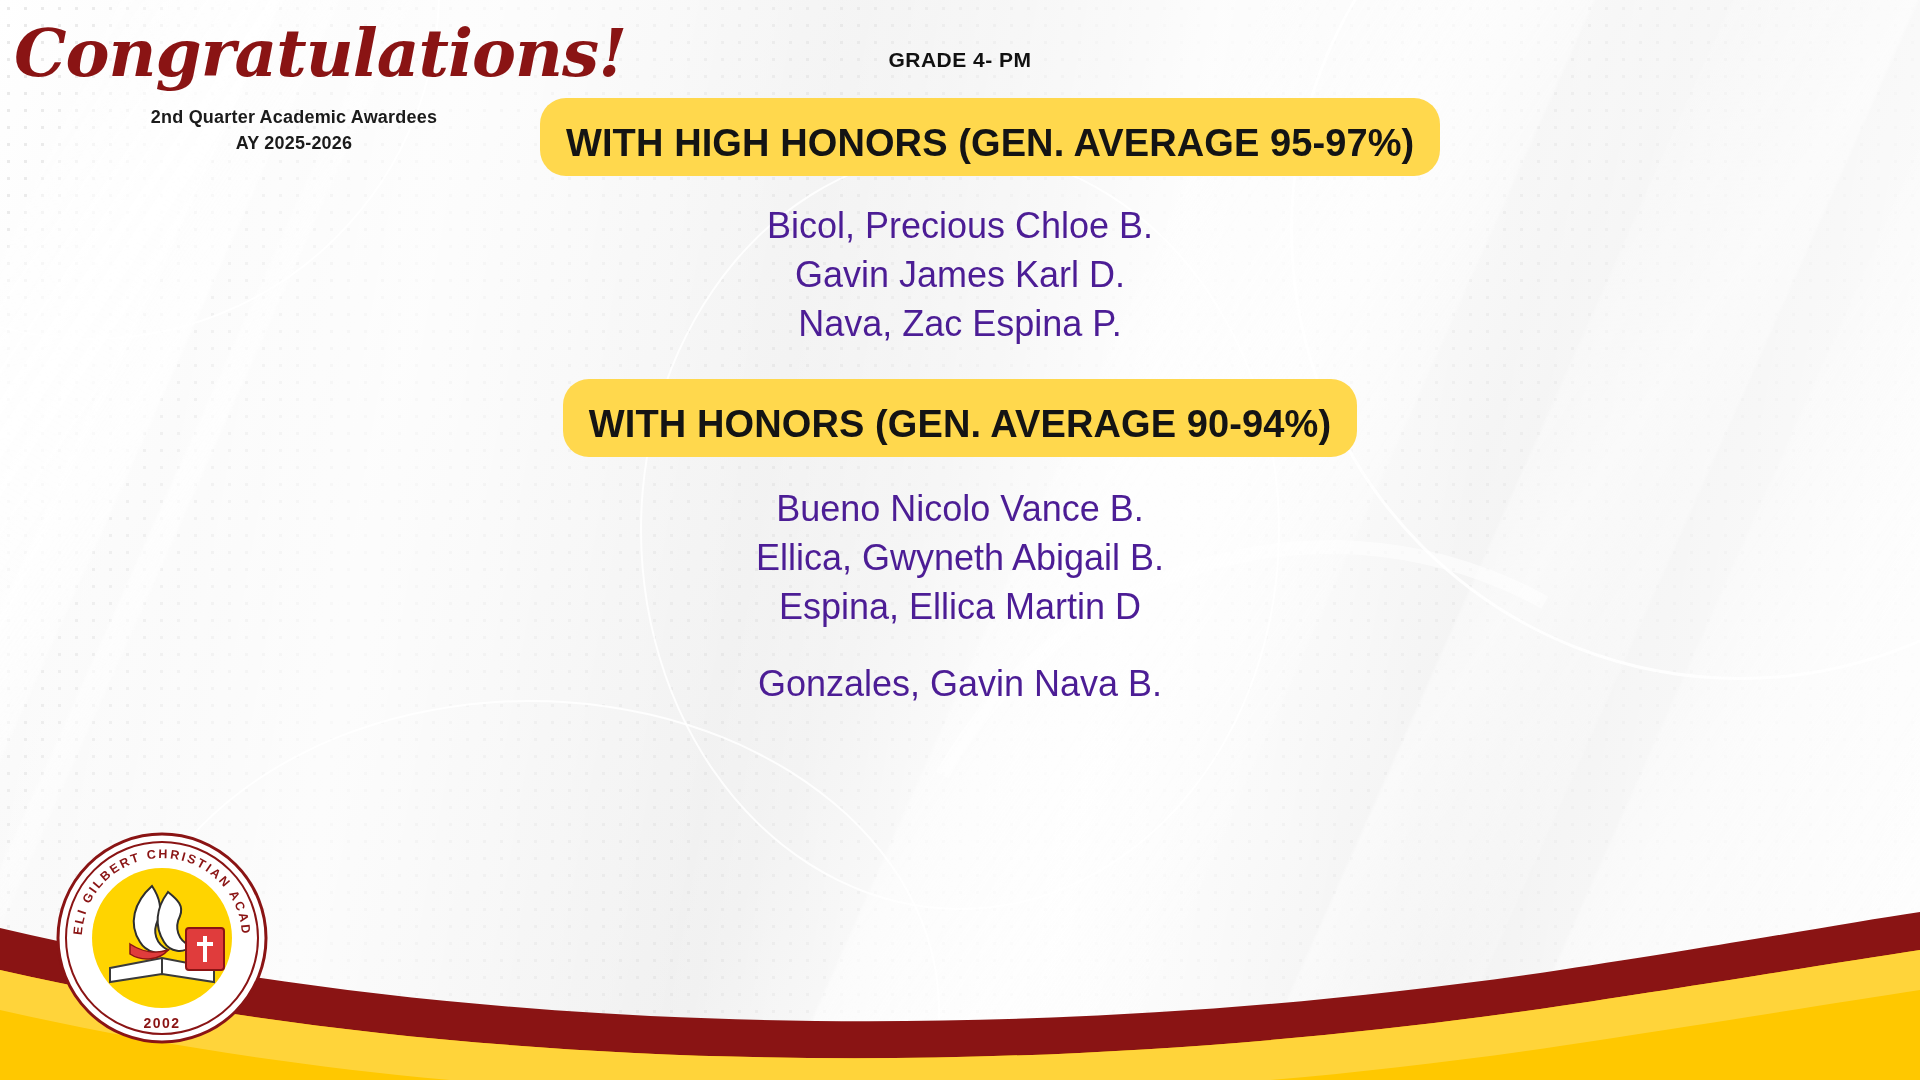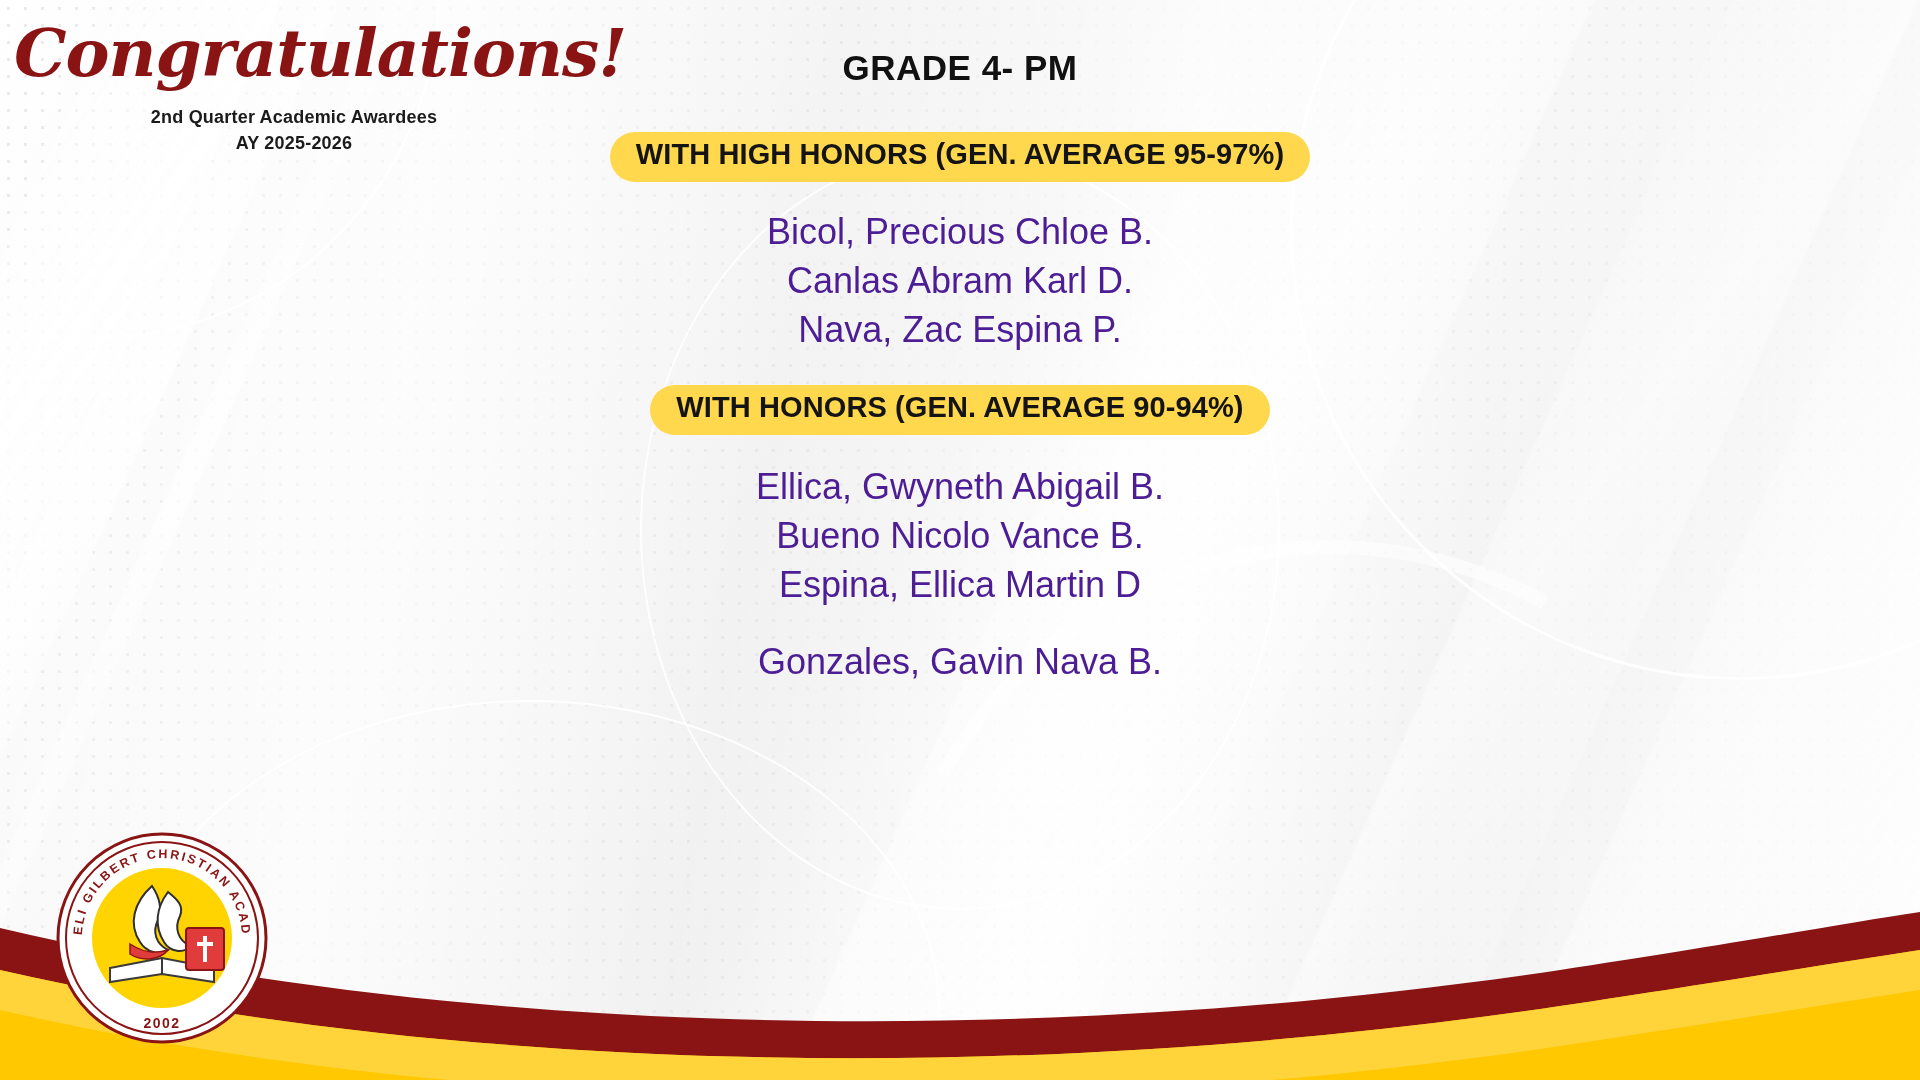--- a/index.html
+++ b/index.html
@@ -101,32 +101,32 @@
   .logo svg { display:block; }
 
   
   .main {
     position:absolute;
     left:540px; top:48px;
     width:840px;
     text-align:center;
   }
   .grade-title {
-    font-size:35px;
+    font-size:21px;
     font-weight:700;
     color:#111;
     letter-spacing:.5px;
-    margin-bottom:44px;
+    margin-bottom:26px;
   }
   .band {
     display:inline-block;
     background:#ffd84d;
     border-radius:26px;
-    padding:6px 26px 11px;
-    font-size:29px;
+    padding:24px 26px 11px;
+    font-size:38px;
     font-weight:700;
     color:#141414;
     letter-spacing:.1px;
     white-space:nowrap;
   }
   .section { margin-bottom:6px; }
   .names {
     margin:26px 0 30px;
     font-size:36px;
     font-weight:400;
@@ -203,30 +203,30 @@
   </div>
 
   <div class="main">
 
     <div class="grade-title">GRADE 4- PM</div>
 
     <div class="section sec-1">
       <div class="band">WITH HIGH HONORS (GEN. AVERAGE 95-97%)</div>
       <div class="names">
         <div>Bicol, Precious Chloe B.</div>
-        <div>Canlas Abram Karl D.</div>
+        <div>Gavin James Karl D.</div>
         <div>Nava, Zac Espina P.</div>
       </div>
     </div>
 
     <div class="section sec-2">
       <div class="band">WITH HONORS (GEN. AVERAGE 90-94%)</div>
       <div class="names">
+        <div>Bueno Nicolo Vance B.</div>
         <div>Ellica, Gwyneth Abigail B.</div>
-        <div>Bueno Nicolo Vance B.</div>
         <div>Espina, Ellica Martin D</div>
       </div>
     </div>
 
     <div class="section sec-3">
       <div class="names">
         <div>Gonzales, Gavin Nava B.</div>
       </div>
     </div>
 

